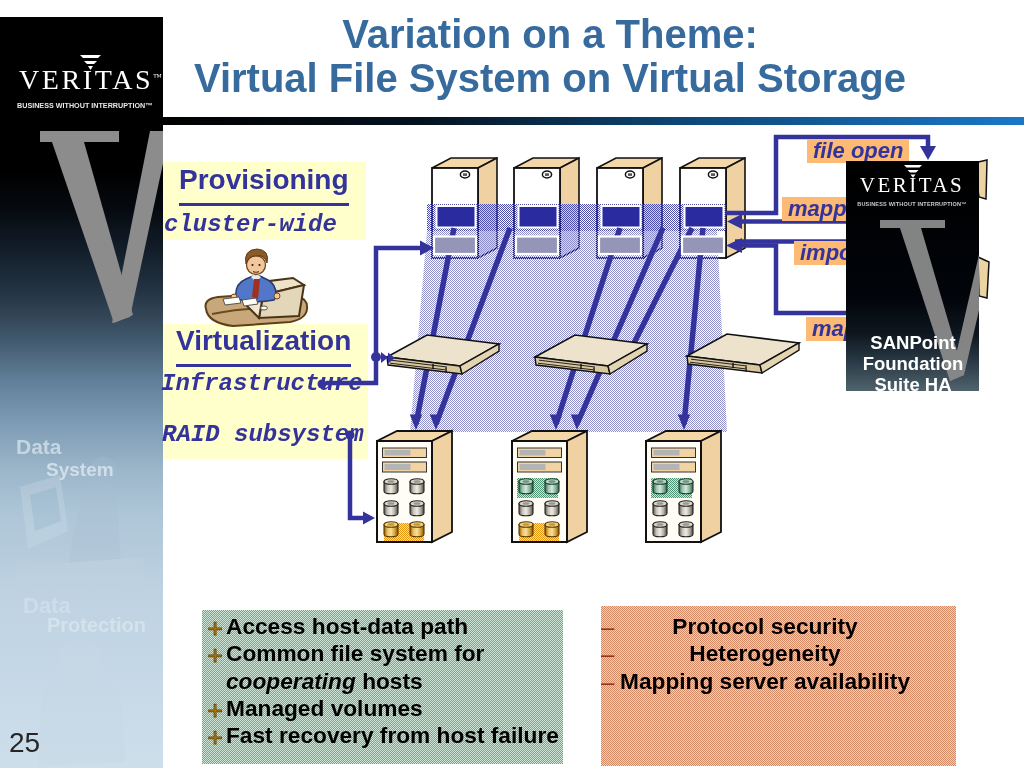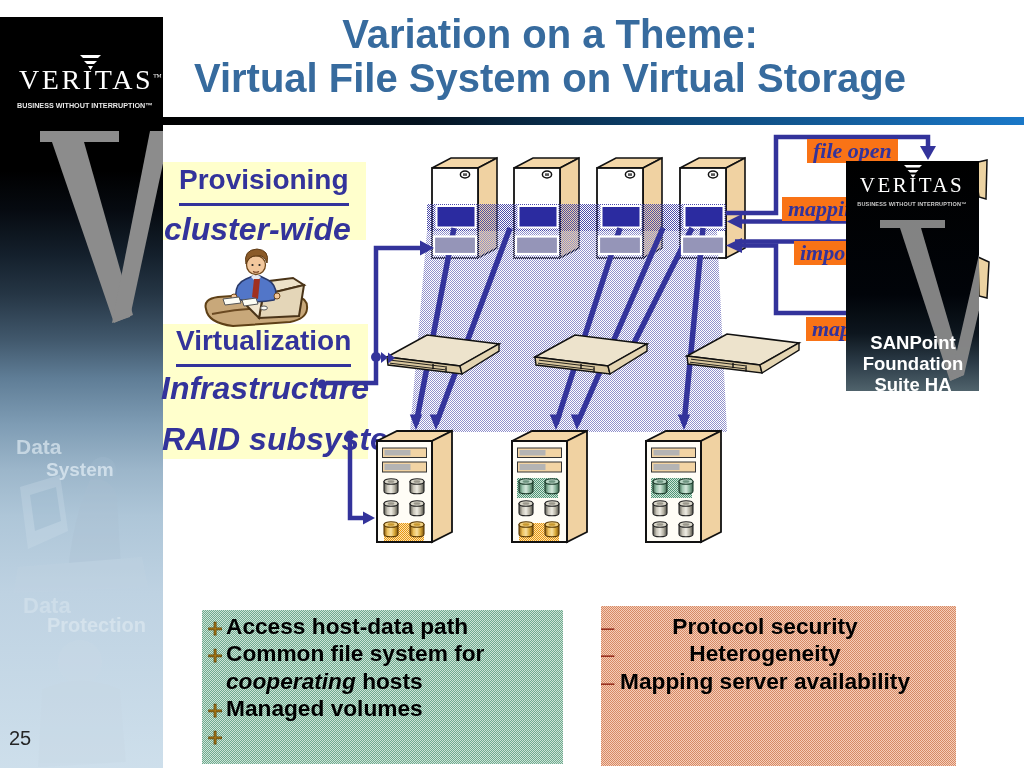--- a/index.html
+++ b/index.html
@@ -12,32 +12,32 @@
          position:absolute;left:19px;top:47px;color:#ffffff;white-space:nowrap;}
   #tagline{position:absolute;left:17px;top:84px;font-size:7.2px;letter-spacing:0;
            color:#e8e8e8;font-weight:bold;white-space:nowrap;}
   #title{left:163px;top:12px;width:774px;text-align:center;font-weight:bold;
          font-size:40px;line-height:44px;color:#376b9e;}
   #titlebar{left:163px;top:117px;width:861px;height:8px;
     background:linear-gradient(90deg,#000000 0%,#04121f 30%,#0d4675 60%,#1a78c8 100%);}
   .ylab{background:#ffffcc;}
   .hd{font-weight:bold;font-size:28px;color:#33339b;}
   .hd span{display:inline-block;border-bottom:3.5px solid #33339b;padding-bottom:7px;}
-  .it{font-weight:bold;font-style:italic;font-size:32px;color:#33339b;}
-  .flab{font-weight:bold;font-style:italic;font-size:22px;line-height:23px;color:#33339b;background:#f97316;
-        white-space:nowrap;padding:0 6px 1px 6px;font-family:Liberation Serif, serif;}
+  .it{font-weight:bold;font-style:italic;font-size:24px;color:#33339b;font-family:Liberation Mono, monospace;}
+  .flab{font-weight:bold;font-style:italic;font-size:22px;line-height:23px;color:#33339b;background:#fdba74;
+        white-space:nowrap;padding:0 6px 1px 6px;}
   #tealbox{left:202px;top:610px;width:361px;height:154px;
     background:conic-gradient(#6faa90 25%,#cfe5d8 0 50%,#6faa90 0 75%,#cfe5d8 0) 0 0/2px 2px;}
   #salmonbox{left:601px;top:606px;width:355px;height:160px;
     background:conic-gradient(#d58a66 25%,#f7cdb8 0 50%,#d58a66 0 75%,#f7cdb8 0) 0 0/2px 2px;}
   .blist{font-weight:bold;font-size:22.7px;color:#000000;line-height:27.3px;}
   .plus{position:absolute;left:2px;width:22px;font-size:26px;color:#c08818;
         -webkit-text-stroke:1px #6a4a08;text-align:center;line-height:20px;}
   .minus{position:absolute;left:0;width:15px;font-size:24px;color:#993322;line-height:22px;}
-  #pagenum{left:9px;top:727px;font-size:20px;color:#262626;}
+  #pagenum{left:9px;top:727px;font-size:28px;color:#262626;}
 </style>
 </head>
 <body>
 <div class="abs" id="sidebar">
 <svg width="163" height="768" style="position:absolute;left:0;top:0">
 
   <g opacity="0.3">
     <polygon points="20,470 60,458 68,514 28,532" fill="#cfdfeb"></polygon>
     <polygon points="30,478 56,470 61,504 35,514" fill="#a2bed2"></polygon>
     <circle cx="103" cy="453" r="13" fill="#a3bccf"></circle>
@@ -326,20 +326,21 @@
   </g>
 </svg>
 </div>
 
 <div class="abs" id="tealbox">
   <div class="blist" style="position:absolute;left:24px;top:3px;">
     <div>Access host-data path</div>
     <div>Common file system for</div>
     <div><i>cooperating</i> hosts</div>
     <div>Managed volumes</div>
+    <div>Fast recovery from host failure</div>
   </div>
   <span class="plus" style="top:8px;">+</span>
   <span class="plus" style="top:35px;">+</span>
   <span class="plus" style="top:90px;">+</span>
   <span class="plus" style="top:117px;">+</span>
 </div>
 <div class="abs" id="salmonbox">
   <div class="blist" style="position:absolute;left:19px;top:7px;text-align:center;">
     <div>Protocol security</div>
     <div>Heterogeneity</div>

